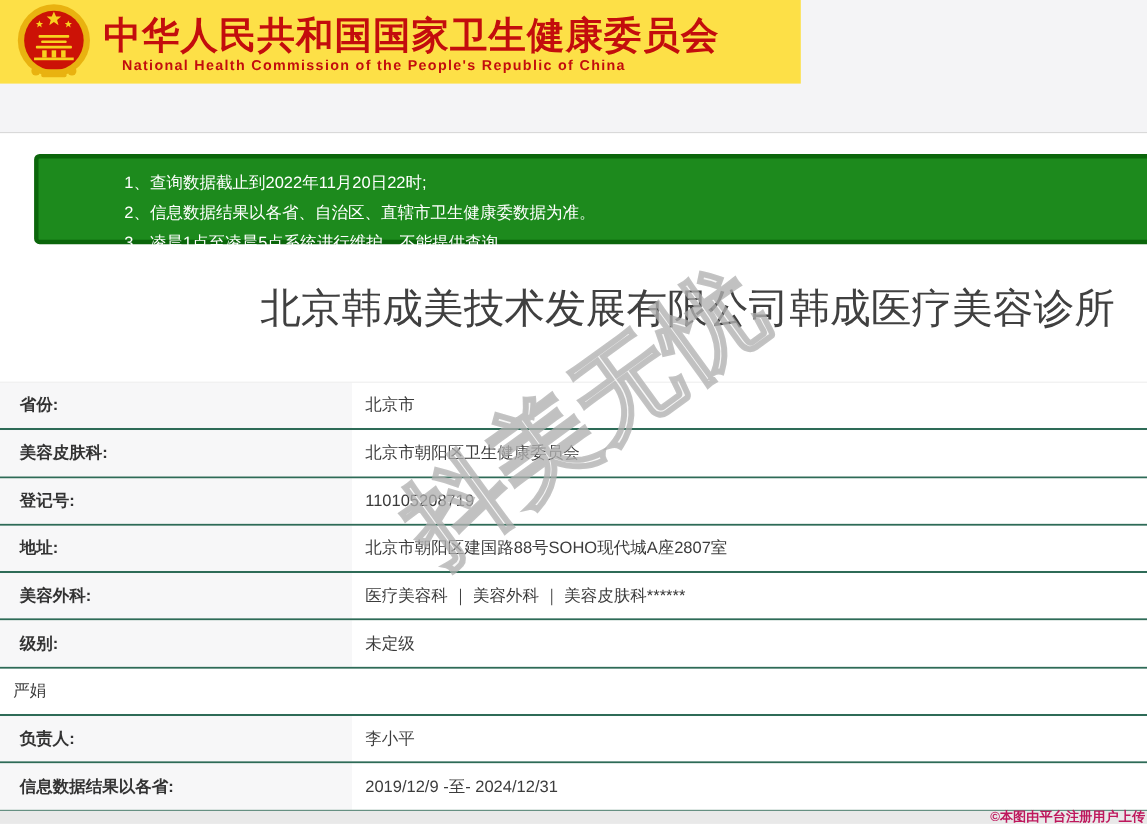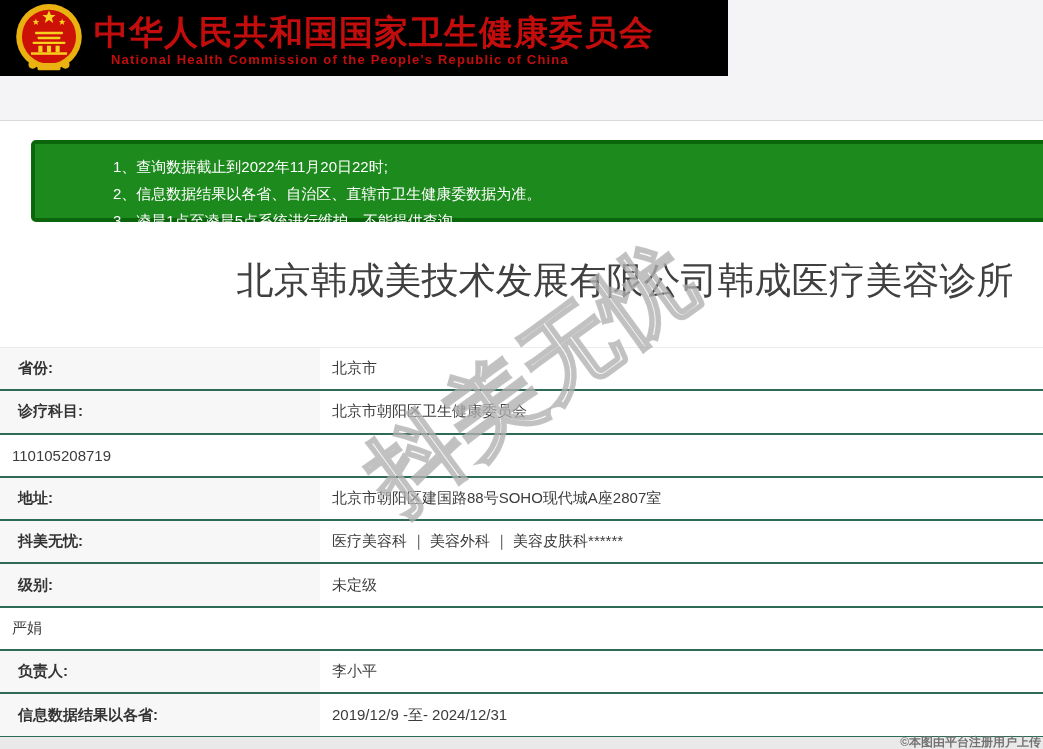--- a/index.html
+++ b/index.html
@@ -13,21 +13,21 @@
     overflow:hidden; background:#ffffff;
   }
   
   .top-band {
     position:absolute; top:0; left:0; width:1043px; height:121px;
     background:#f4f4f6; border-bottom:1px solid #d9d9d9;
   }
   
   .header-card {
     position:absolute; top:0; left:0; width:728px; height:76px;
-    background:#000000;
+    background:#fde047;
   }
   .emblem {
     position:absolute; top:-1px; left:8px; width:82px; height:82px;
   }
   .header-title-cn {
     position:absolute; top:10px; left:94px;
     font-size:34px; font-weight:bold; letter-spacing:1px;
     color:#c30d0d; white-space:nowrap;
   }
   .header-title-en {
@@ -76,21 +76,21 @@
     -webkit-text-stroke:2.5px rgba(175,175,175,0.75);
     z-index:5; pointer-events:none;
   }
   
   .bottom-strip {
     position:absolute; top:737px; left:0; width:1043px; height:12px;
     background:#e9e9e9;
   }
   .copyright {
     position:absolute; right:2px; top:-1px;
-    font-size:12px; line-height:13px; font-weight:bold; color:#737373;
+    font-size:12px; line-height:13px; font-weight:bold; color:#be185d;
     white-space:nowrap;
   }
 </style>
 </head>
 <body>
 
 <div class="viewport">
 
   <div class="top-band"></div>
 
@@ -131,32 +131,33 @@
   </div>
 
   <div class="result-title">北京韩成美技术发展有限公司韩成医疗美容诊所</div>
 
   <div class="info-table">
     <div class="info-row">
       <div class="info-label">省份:</div>
       <div class="info-value">北京市</div>
     </div>
     <div class="info-row">
-      <div class="info-label">诊疗科目:</div>
+      <div class="info-label">美容皮肤科:</div>
       <div class="info-value">北京市朝阳区卫生健康委员会</div>
     </div>
     <div class="info-row">
+      <div class="info-label">登记号:</div>
       <div class="info-value">110105208719</div>
     </div>
     <div class="info-row">
       <div class="info-label">地址:</div>
       <div class="info-value">北京市朝阳区建国路88号SOHO现代城A座2807室</div>
     </div>
     <div class="info-row">
-      <div class="info-label">抖美无忧:</div>
+      <div class="info-label">美容外科:</div>
       <div class="info-value">医疗美容科 ｜ 美容外科 ｜ 美容皮肤科******</div>
     </div>
     <div class="info-row">
       <div class="info-label">级别:</div>
       <div class="info-value">未定级</div>
     </div>
     <div class="info-row">
       <div class="info-value">严娟</div>
     </div>
     <div class="info-row">

